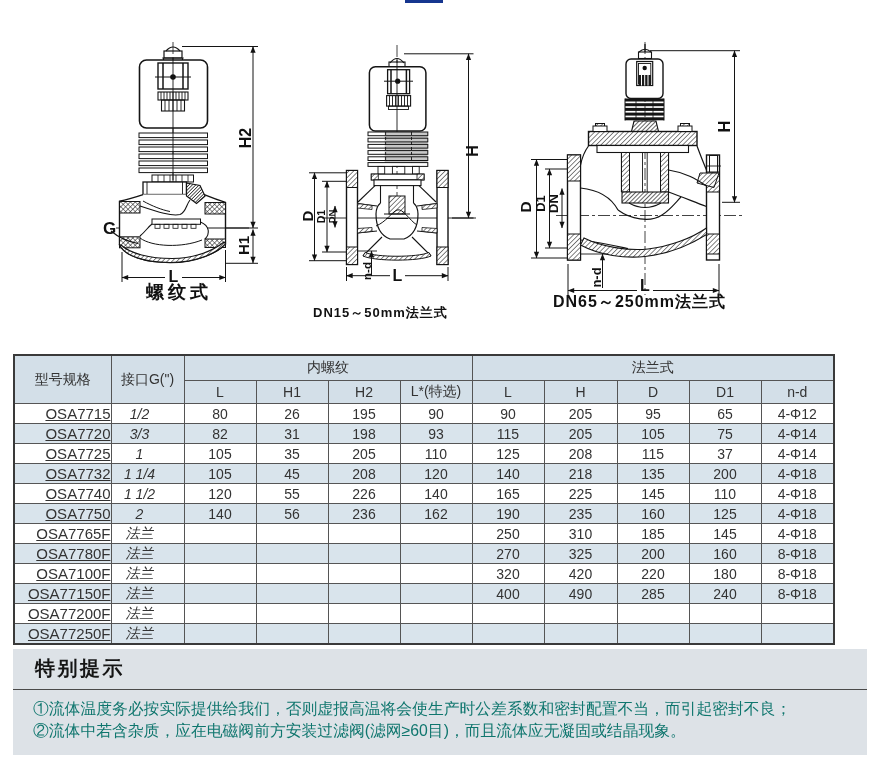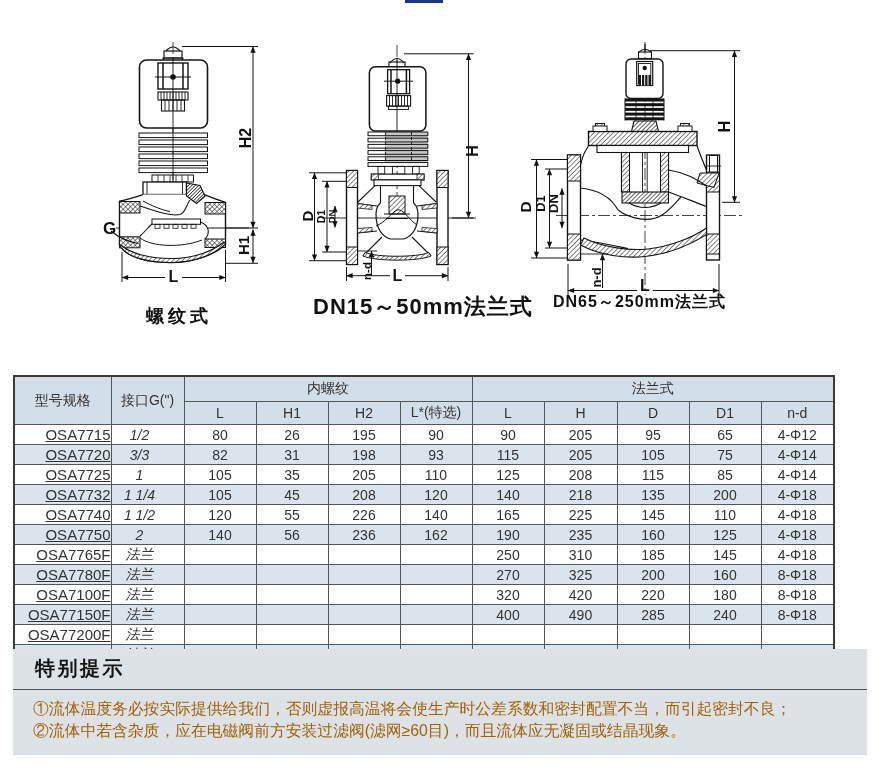--- a/index.html
+++ b/index.html
@@ -1,33 +1,33 @@
 <!DOCTYPE html>
 <html><head>
 <meta charset="utf-8">
 <style>
 html,body{margin:0;padding:0;}
 body{width:890px;height:784px;background:#fff;font-family:"Liberation Sans",sans-serif;}
 .page{position:relative;width:890px;height:784px;overflow:hidden;}
 .topbar{position:absolute;left:405px;top:0;width:38px;height:3px;background:#16368f;}
 .cap{position:absolute;font-weight:bold;color:#111;font-size:18px;letter-spacing:1px;white-space:nowrap;}
 #drawings{position:absolute;left:0;top:0;}
-table.spec{position:absolute;left:13px;top:354px;width:820px;border-collapse:collapse;table-layout:fixed;font-size:14px;color:#333;margin-top:21px;}
+table.spec{position:absolute;left:13px;top:354px;width:820px;border-collapse:collapse;table-layout:fixed;font-size:14px;color:#333;}
 table.spec td{border:1px solid #555;text-align:center;padding:0;overflow:hidden;white-space:nowrap;}
 table.spec{border:2px solid #3a3a3a;}
 tr.h1x td{height:24px;background:#d3dfe8;}
 tr.h2x td{height:22px;background:#d3dfe8;}
 tr.d td{height:19px;}
 tr.d.alt td{background:#d9e4ec;}
 tr.d td:first-child{text-align:right;padding-left:12px;font-size:15px;text-decoration:underline;}
 tr.d td:nth-child(2){padding-right:16px;font-style:italic;}
 .notice{position:absolute;left:13px;top:649px;width:854px;height:106px;background:#dde2e7;}
 .notice .tit{font-size:20px;font-weight:bold;color:#151515;letter-spacing:2.5px;padding:9px 0 0 22px;line-height:21px;}
 .notice .rule{height:1px;background:#4a4a4a;margin-top:10px;}
-.notice .body{padding:8px 0 0 20px;font-size:15.8px;color:#a16207;line-height:22px;letter-spacing:0;}
+.notice .body{padding:8px 0 0 20px;font-size:15.8px;color:#0f766e;line-height:22px;letter-spacing:0;}
 </style>
 </head>
 <body>
 <div class="page">
 <div class="topbar"></div>
 <svg id="drawings" width="890" height="330" viewBox="0 0 890 330">
 <defs>
 <pattern id="ht" width="3.4" height="3.4" patternUnits="userSpaceOnUse" patternTransform="rotate(45)">
 <rect width="3.4" height="3.4" fill="#fff"></rect>
           <line x1="0" y1="0" x2="0" y2="3.4" stroke="#1c1c1c" stroke-width="1.1"></line>
@@ -337,22 +337,22 @@
 <g font-family="Liberation Sans, sans-serif" font-weight="bold" fill="#111" stroke="none">
 <text font-size="15.5" text-anchor="middle" transform="translate(525 207) rotate(-90)" dy="5.5">D</text>
 <text font-size="13" text-anchor="middle" transform="translate(540.5 203.5) rotate(-90)" dy="4.5">D1</text>
 <text font-size="13" text-anchor="middle" transform="translate(553.5 203.5) rotate(-90)" dy="4.5">DN</text>
 <text font-size="16.5" text-anchor="middle" transform="translate(724.5 126.5) rotate(-90)" dy="5.5">H</text>
 <text font-size="13" text-anchor="middle" transform="translate(596.5 277.5) rotate(-90)" dy="4.5">n-d</text>
 <text x="645" y="291" font-size="16" text-anchor="middle">L</text>
 </g>
 </g>
 </svg>
-<div class="cap" style="left:146px;top:304px;letter-spacing:4px;">螺纹式</div>
-<div class="cap" style="left:313px;top:292px;font-size:22px;">DN15～50mm法兰式</div>
+<div class="cap" style="left:146px;top:280px;letter-spacing:4px;">螺纹式</div>
+<div class="cap" style="left:313px;top:304px;font-size:13px;">DN15～50mm法兰式</div>
 <div class="cap" style="left:553px;top:292px;font-size:16px;">DN65～250mm法兰式</div>
 <table class="spec">
 <colgroup>
 <col style="width:97px">
         <col style="width:73px">
         <col style="width:72px">
         <col style="width:72px">
         <col style="width:72px">
         <col style="width:72px">
         <col style="width:72px">
@@ -408,21 +408,21 @@
 <tr class="d">
           <td>OSA7725</td>
           <td>1</td>
           <td>105</td>
           <td>35</td>
           <td>205</td>
           <td>110</td>
           <td>125</td>
           <td>208</td>
           <td>115</td>
-          <td>85</td>
+          <td>37</td>
           <td>4-Φ14</td>
         </tr>
 <tr class="d alt">
           <td>OSA7732</td>
           <td>1 1/4</td>
           <td>105</td>
           <td>45</td>
           <td>208</td>
           <td>120</td>
           <td>140</td>

